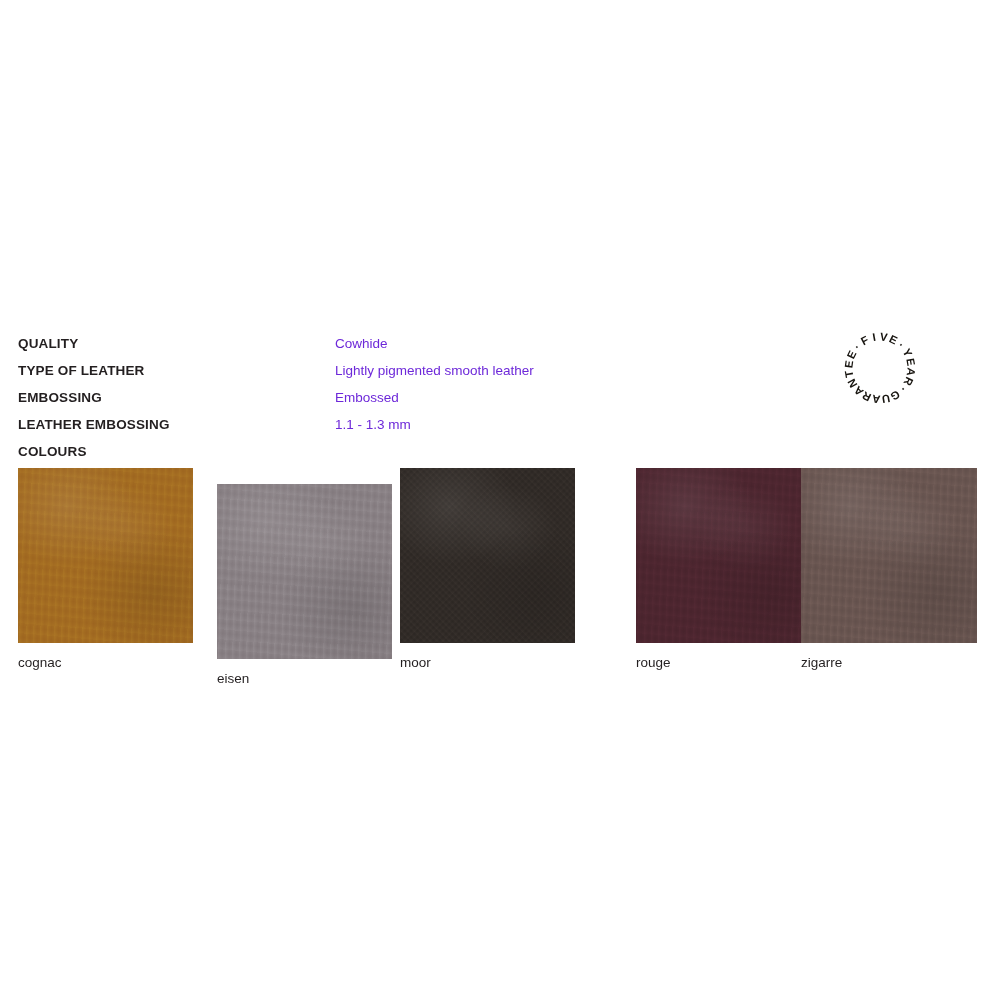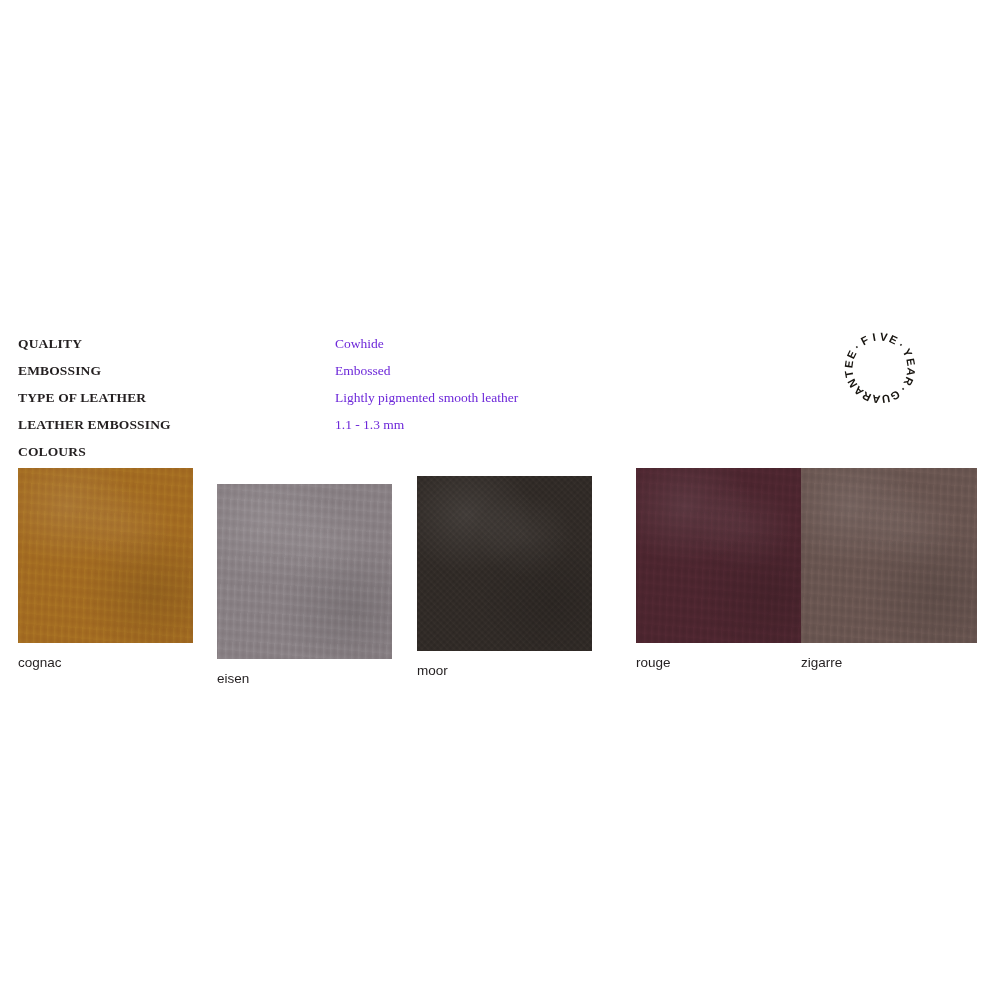--- a/index.html
+++ b/index.html
@@ -26,21 +26,20 @@
   .spec-table {
     position: absolute;
     left: 18px;
     top: 330px;
     width: 800px;
   }
   .spec-row {
     display: flex;
     align-items: center;
     height: 27px;
-    font-family: Liberation Serif, serif;
   }
   .spec-label {
     width: 317px;
     flex: 0 0 317px;
     font-size: 13.5px;
     font-weight: bold;
     letter-spacing: 0.15px;
     color: #231f20;
     line-height: 27px;
     white-space: nowrap;
@@ -147,26 +146,26 @@
 <body>
 
 <div class="sheet">
 
   <div class="spec-table">
       <div class="spec-row">
         <div class="spec-label">QUALITY</div>
         <div class="spec-value">Cowhide</div>
       </div>
       <div class="spec-row">
+        <div class="spec-label">TYPE OF LEATHER</div>
+        <div class="spec-value">Lightly pigmented smooth leather</div>
+      </div>
+      <div class="spec-row">
         <div class="spec-label">EMBOSSING</div>
         <div class="spec-value">Embossed</div>
-      </div>
-      <div class="spec-row">
-        <div class="spec-label">TYPE OF LEATHER</div>
-        <div class="spec-value">Lightly pigmented smooth leather</div>
       </div>
       <div class="spec-row">
         <div class="spec-label">LEATHER EMBOSSING</div>
         <div class="spec-value">1.1 - 1.3 mm</div>
       </div>
       <div class="spec-row">
         <div class="spec-label">COLOURS</div>
         <div class="spec-value"></div>
       </div>
     </div>
@@ -200,21 +199,21 @@
 
   <div class="swatches">
       <div class="swatch-cell" style="left: 18px; width: 175px;">
         <div class="swatch-chip" style="background: rgb(165, 110, 34);"></div>
         <div class="swatch-label">cognac</div>
       </div>
       <div class="swatch-cell" style="left: 217px; width: 175px; margin-top: 16px;">
         <div class="swatch-chip" style="background: rgb(139, 131, 135);"></div>
         <div class="swatch-label">eisen</div>
       </div>
-      <div class="swatch-cell" style="left: 417px; width: 175px; margin-top: 8px;">
+      <div class="swatch-cell" style="left: 400px; width: 175px;">
         <div class="swatch-chip pebbled" style="background: rgb(50, 44, 40);"></div>
         <div class="swatch-label">moor</div>
       </div>
       <div class="swatch-cell" style="left: 606px; width: 176px; margin-left: 30px;">
         <div class="swatch-chip" style="background: rgb(78, 38, 48);"></div>
         <div class="swatch-label">rouge</div>
       </div>
       <div class="swatch-cell" style="left: 801px; width: 176px;">
         <div class="swatch-chip" style="background: rgb(107, 87, 82);"></div>
         <div class="swatch-label">zigarre</div>

